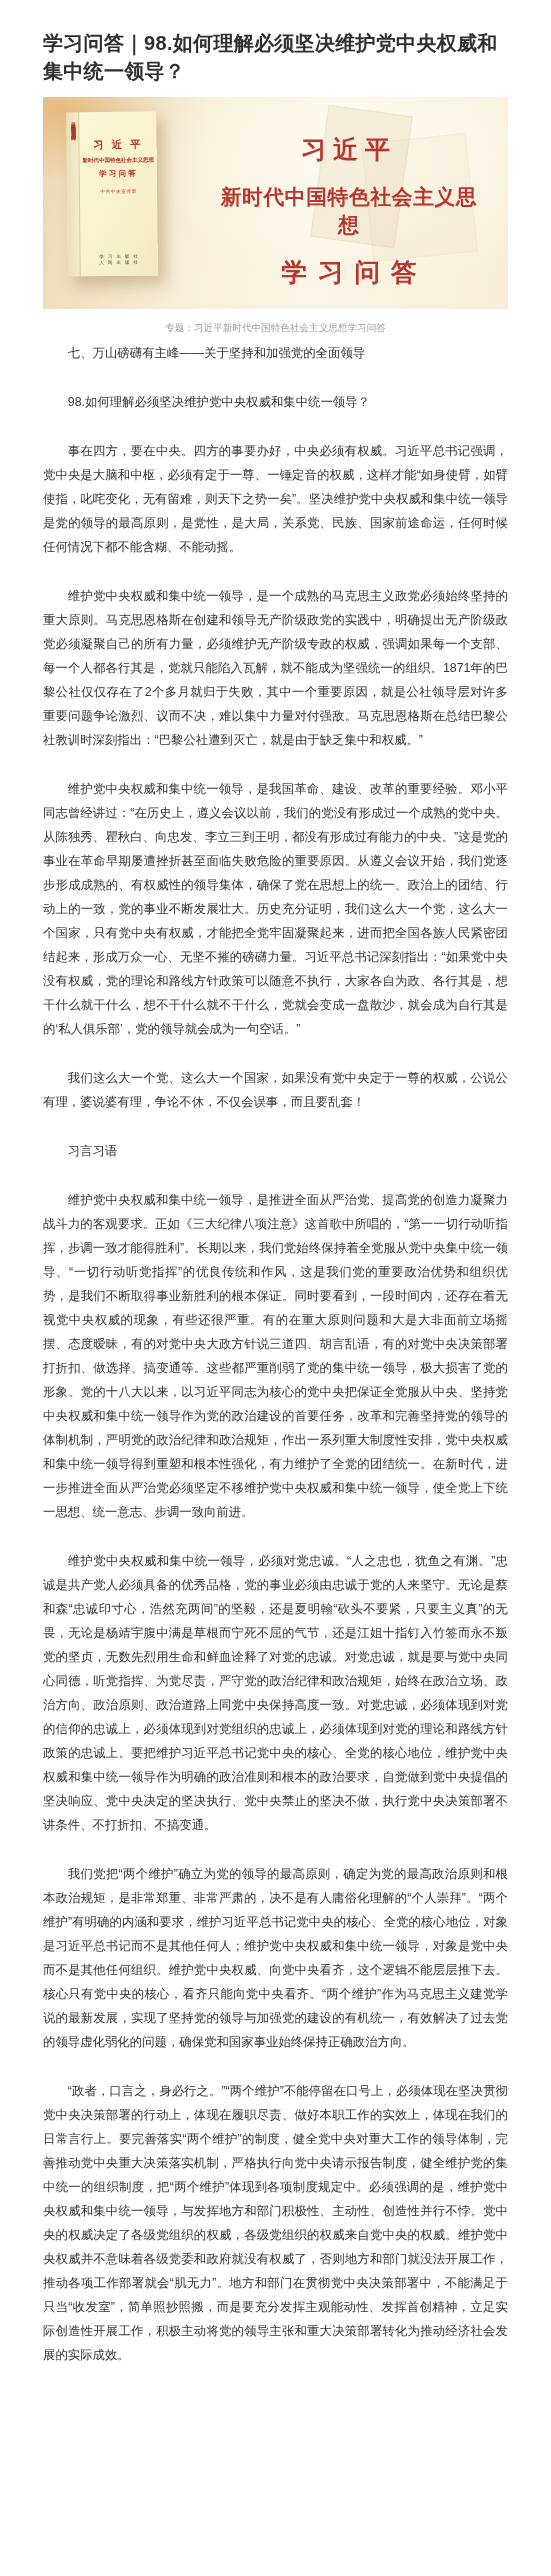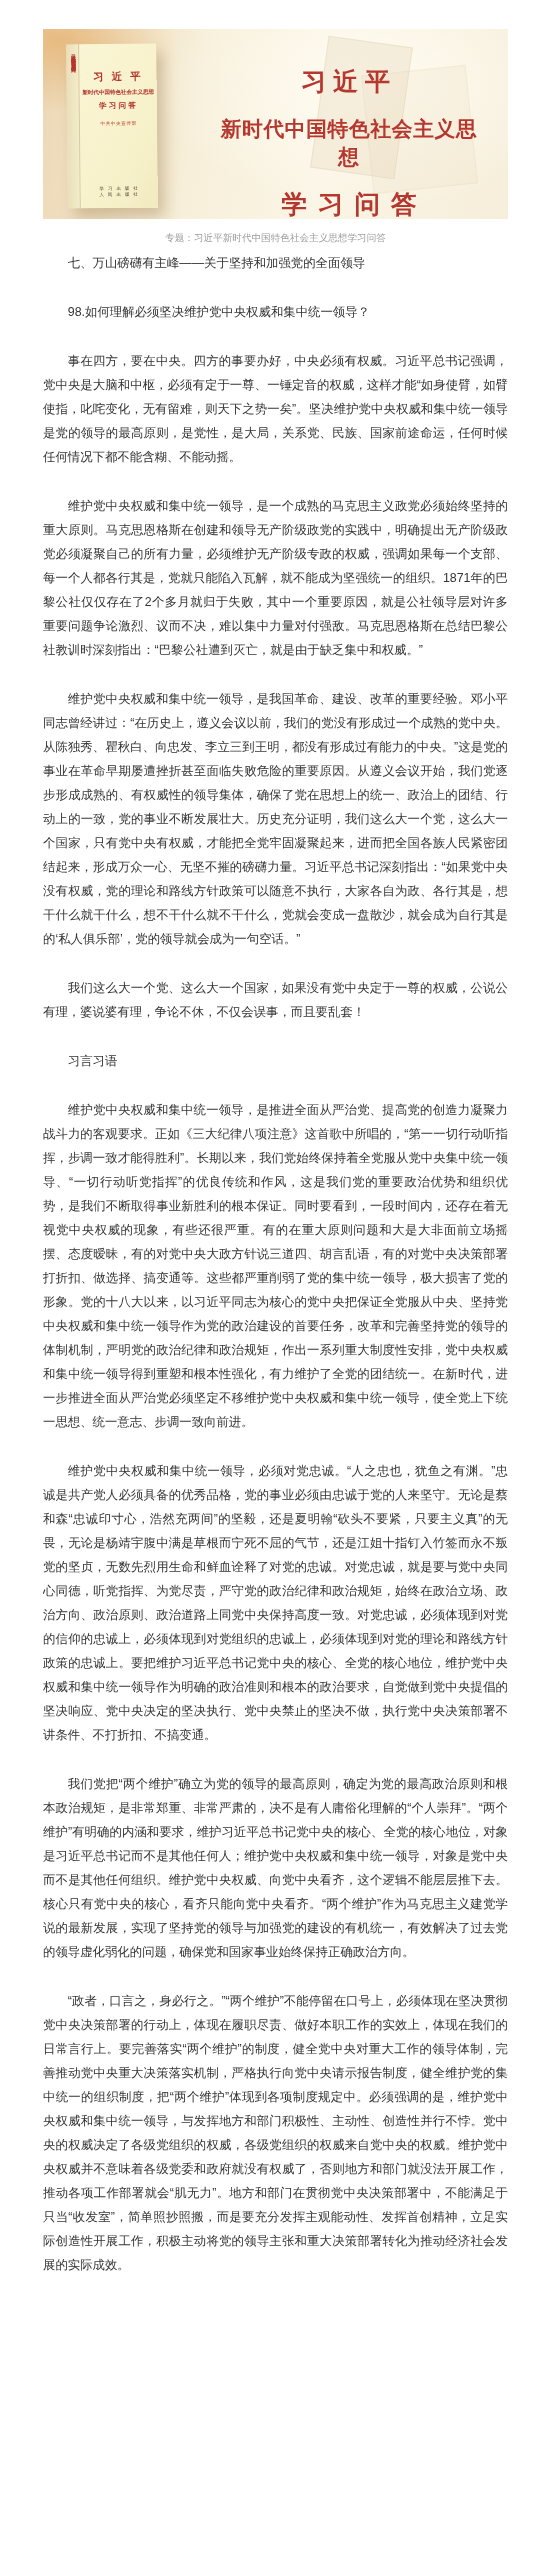--- a/index.html
+++ b/index.html
@@ -6,21 +6,21 @@
   body{width:551px;min-height:2576px;font-family:"Liberation Sans","DejaVu Sans",sans-serif;color:#333;}
   .page{padding:29px 43px 41px 43px;width:465px;}
 
   
   .title{font-size:20px;line-height:28px;font-weight:bold;color:#2f2f2f;margin:0 0 12.4px;letter-spacing:0.3px;}
   .meta{display:flex;align-items:center;gap:20.7px;color:#9b9b9b;font-size:10.3px;margin-bottom:27.6px;}
   .meta-item{display:flex;align-items:center;gap:4.8px;}
   .meta-item svg{display:block;}
 
   
-  .hero{position:relative;width:465px;height:190px;overflow:hidden;
+  .hero{position:relative;width:465px;height:212px;overflow:hidden;
     background:
       radial-gradient(ellipse 165px 103px at 4% 6%, rgba(224,150,62,.45), rgba(224,150,62,0) 70%),
       radial-gradient(ellipse 289px 165px at 70% 30%, rgba(255,252,242,.9), rgba(255,252,242,0) 75%),
       linear-gradient(100deg,#ecd7b4 0%,#f7efd9 34%,#fbf5e6 60%,#f6eeda 100%);}
   .ghost{position:absolute;background:rgba(228,210,176,.28);border:0.7px solid rgba(214,192,150,.25);}
   .g1{left:276px;top:12.4px;width:83px;height:131px;transform:rotate(8deg);}
   .g2{left:324px;top:41px;width:103px;height:117px;transform:rotate(-6deg);opacity:.6;}
 
   .book{position:absolute;left:24px;top:15px;width:90px;height:164px;display:flex;
         box-shadow:6.9px 9.6px 15px rgba(140,105,55,.35);transform:rotate(-.6deg);}
@@ -46,20 +46,21 @@
   
   .article{margin-top:6px;}
   .block{font-size:12.4px;line-height:24px;color:#333;text-indent:2em;margin:0 0 25px;text-align:justify;}
   .block:last-child{margin-bottom:0;}
 </style>
 </head>
 <body>
 
 <div class="page">
 
+  <h1 class="title">学习问答｜98.如何理解必须坚决维护党中央权威和集中统一领导？</h1>
 
 
   <div class="hero">
     <div class="ghost g1"></div>
     <div class="ghost g2"></div>
 
     <div class="book">
       <div class="book-spine">
         <span class="spine-text">习近平新时代中国特色社会主义思想学习问答</span>
       </div>

